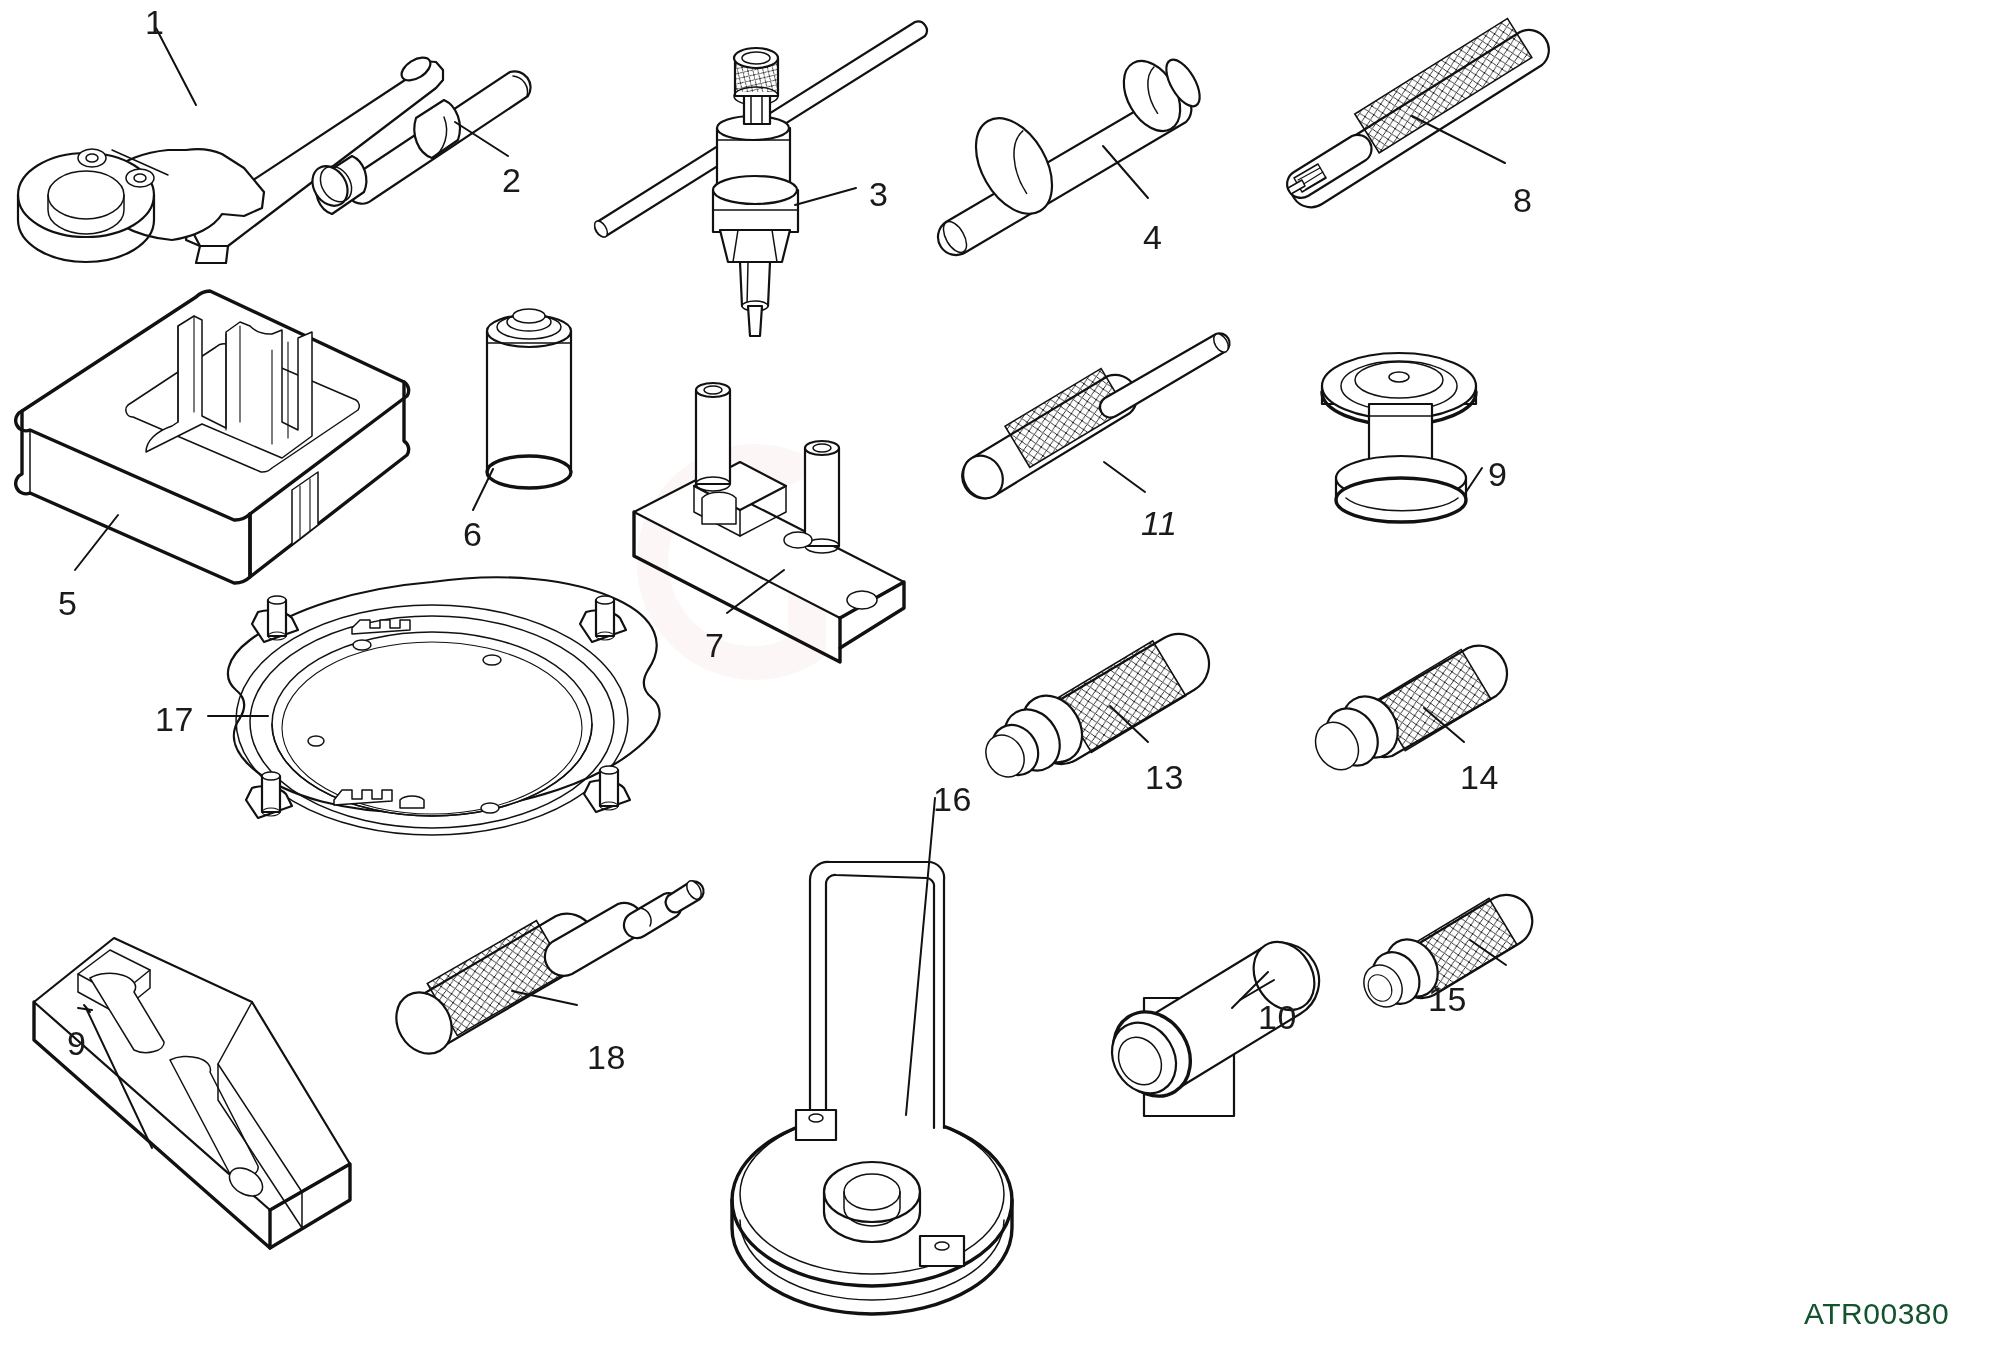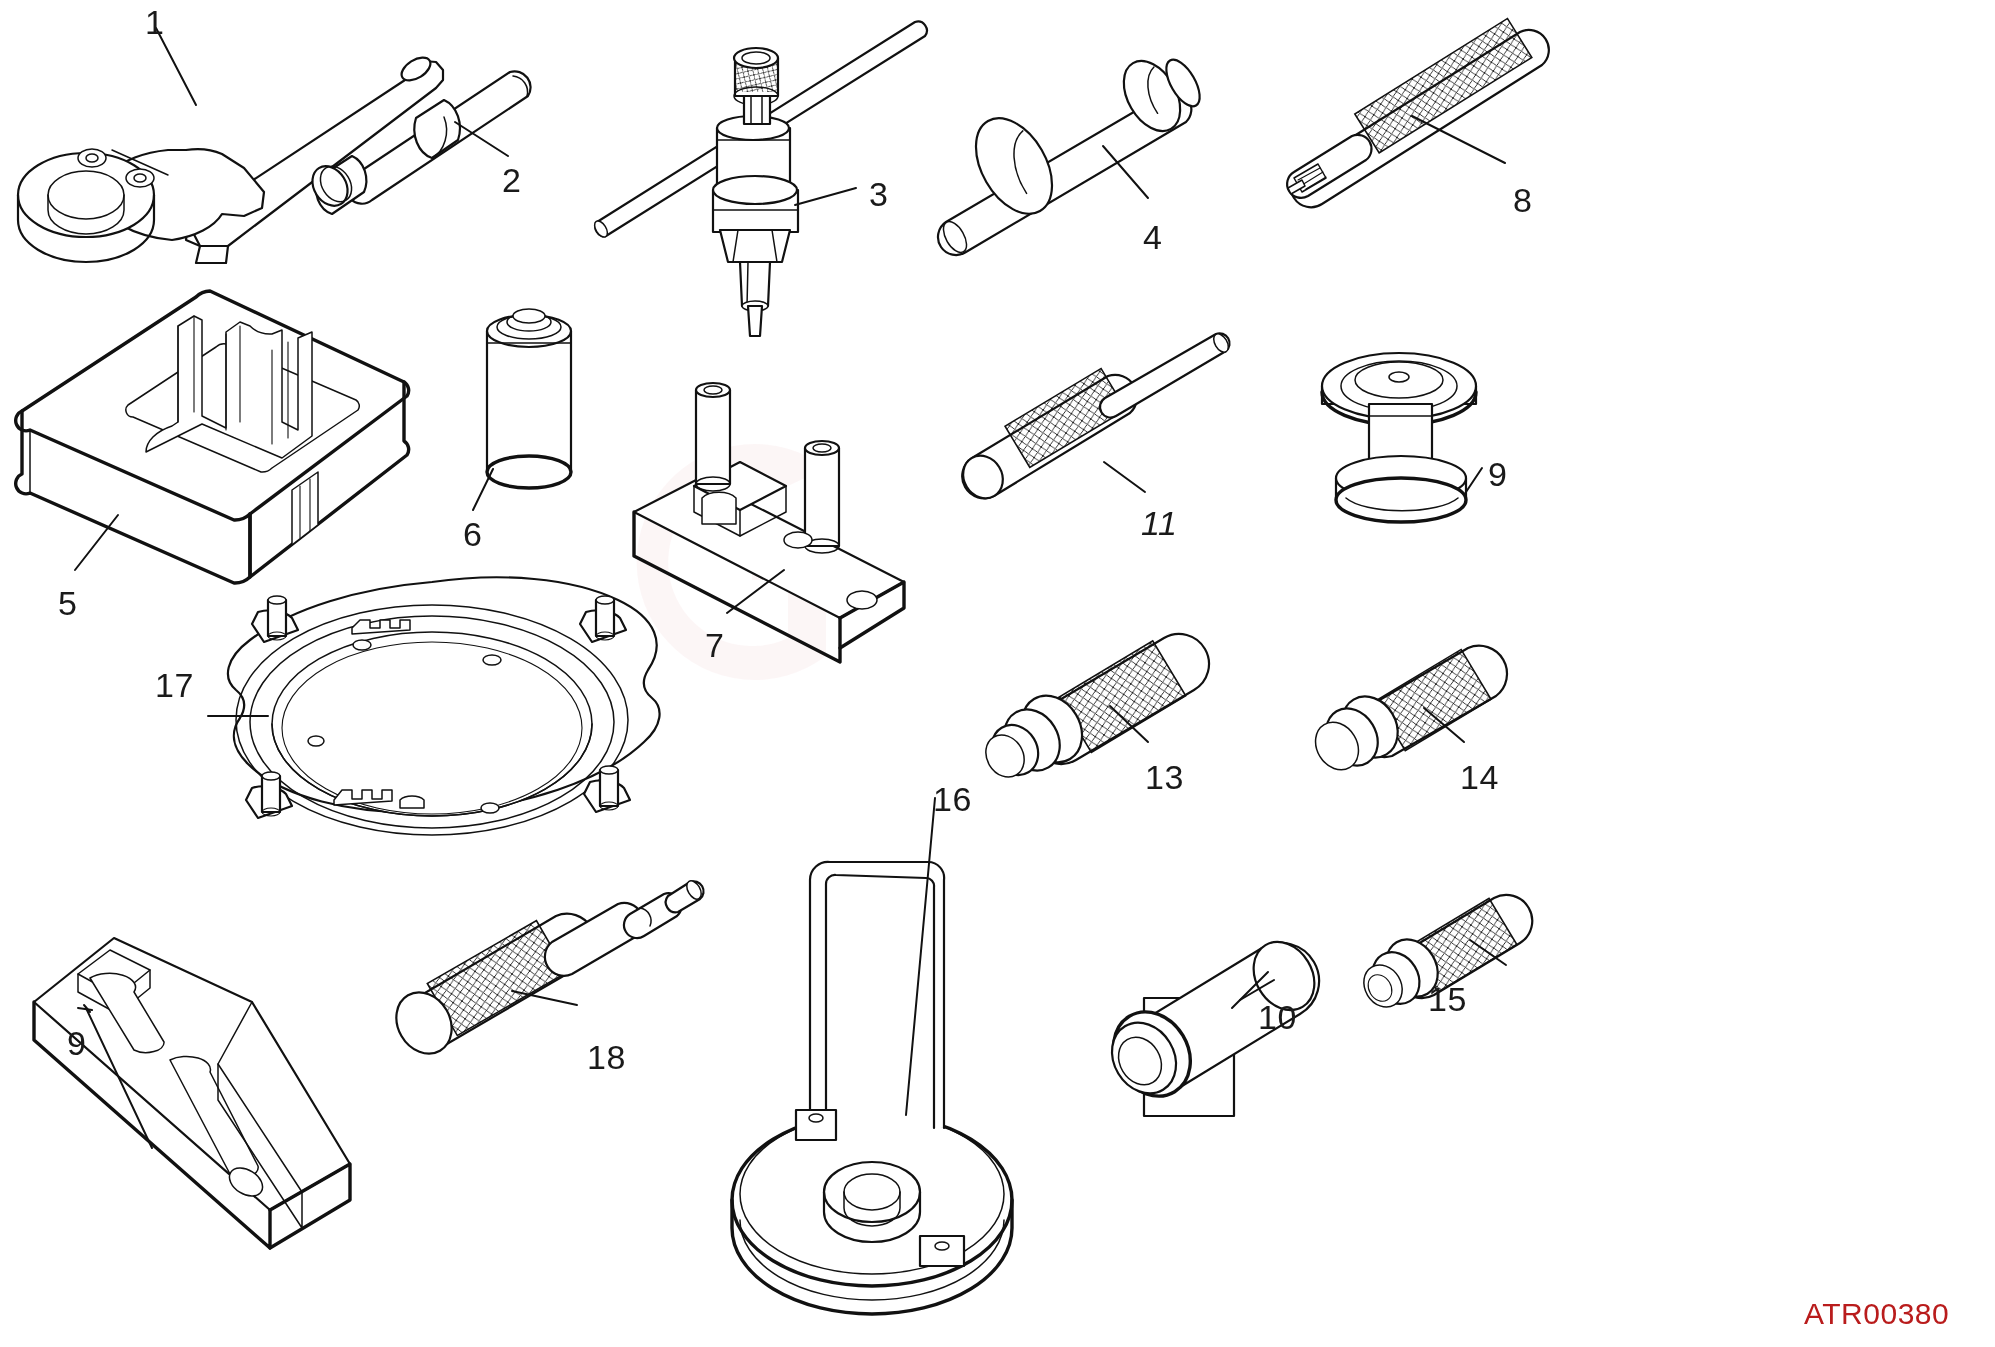--- a/index.html
+++ b/index.html
@@ -26,21 +26,21 @@
     font-size:34px;
     color:#1a1a1a;
     line-height:1;
     white-space:nowrap;
     letter-spacing:0.5px;
   }
   .code{
     position:absolute;
     font-family:"Liberation Sans", sans-serif;
     font-size:30px;
-    color:#b91c1c;
+    color:#14532d;
     letter-spacing:0.5px;
     white-space:nowrap;
   }
   .wm{opacity:0.16;}
 </style>
 </head>
 <body>
 
 <div id="sheet">
 
@@ -434,18 +434,18 @@
   <div class="callout" style="left:705px;top:628px;">7</div>
   <div class="callout" style="left:1513px;top:183px;">8</div>
   <div class="callout" style="left:67px;top:1026px;">9</div>
   <div class="callout" style="left:1258px;top:1000px;">10</div>
   <div class="callout" style="left:1141px;top:506px;font-style:italic;">11</div>
   <div class="callout" style="left:1488px;top:457px;">9</div>
   <div class="callout" style="left:1145px;top:760px;">13</div>
   <div class="callout" style="left:1460px;top:760px;">14</div>
   <div class="callout" style="left:1428px;top:982px;">15</div>
   <div class="callout" style="left:917px;top:782px;margin-left:16px;">16</div>
-  <div class="callout" style="left:155px;top:668px;">17</div>
+  <div class="callout" style="left:155px;top:702px;">17</div>
   <div class="callout" style="left:587px;top:1040px;">18</div>
 
   <div class="code" style="left:1804px;top:1297px;">ATR00380</div>
 
 </div>
 
 </body></html>

